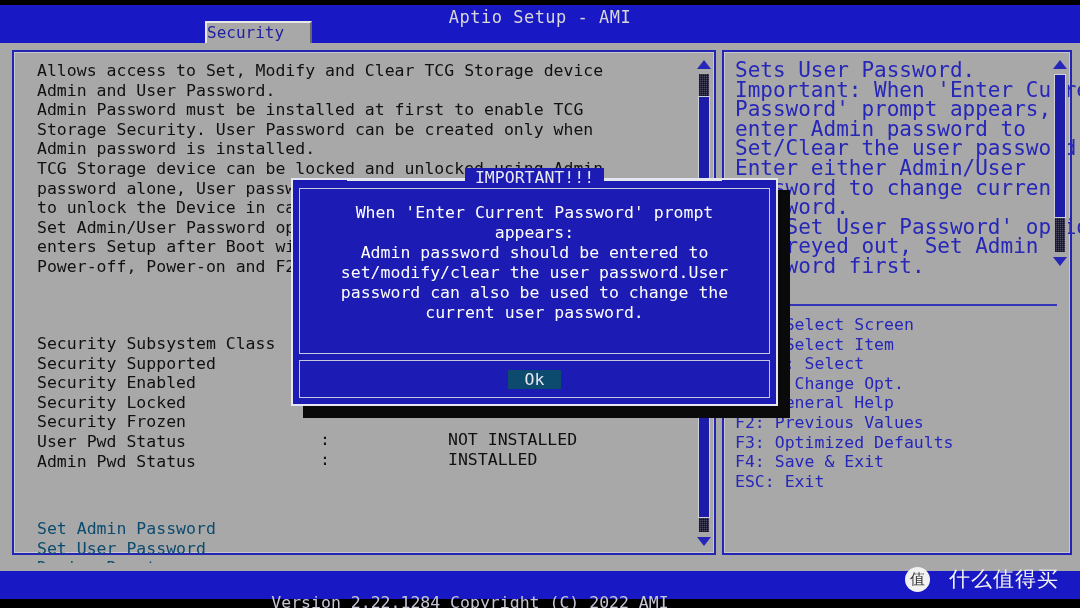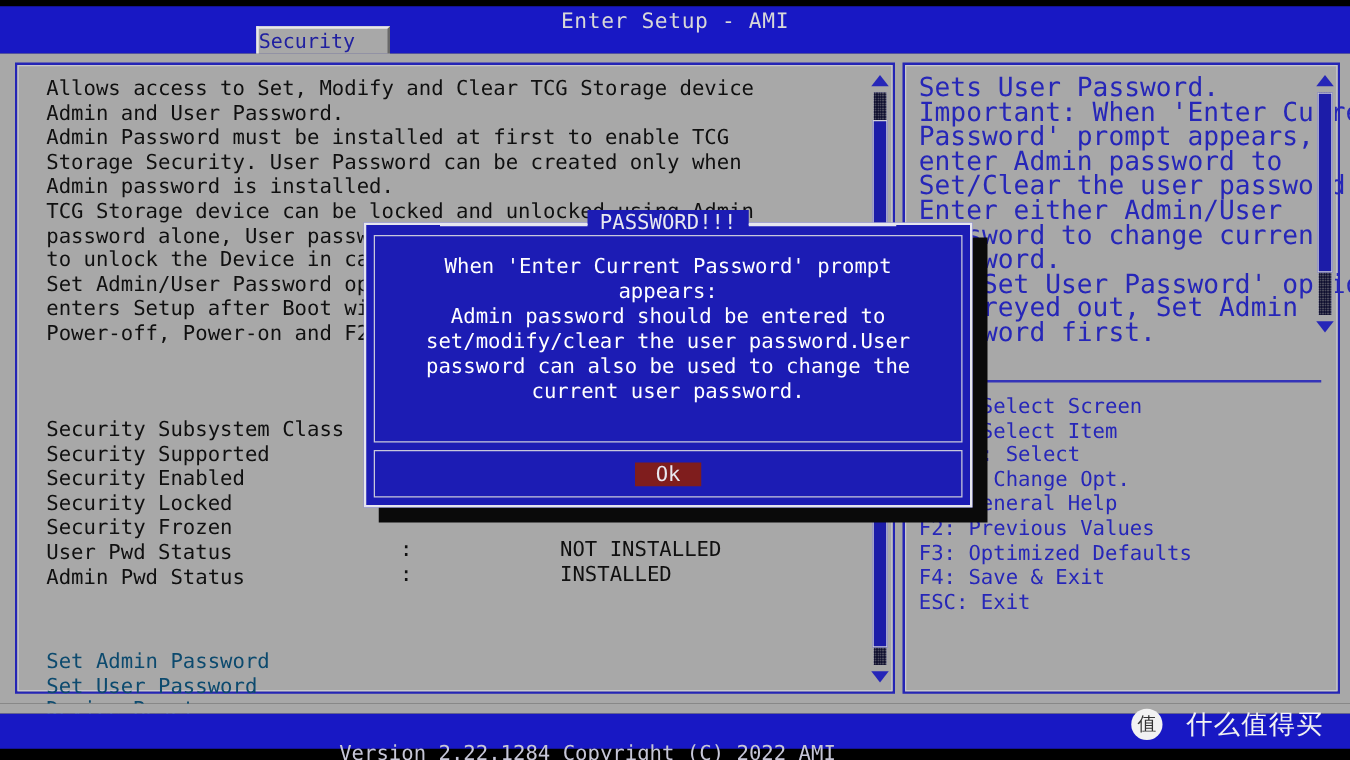--- a/index.html
+++ b/index.html
@@ -232,21 +232,21 @@
     left: 6px; top: 180px;
     width: 471px; height: 38px;
     border: 1px solid #c8c8dc;
     box-sizing: border-box;
     display: flex;
     align-items: center;
     justify-content: center;
   }
   .dlg-btn {
     color: #e8e8f0;
-    background: #7f1d1d;
+    background: #0c4a6e;
     font-size: 16.5px;
     line-height: 19px;
     padding: 0 17px;
     white-space: pre;
   }
 
   
   .footer-gap {
     position: absolute;
     left: 0; top: 563px;
@@ -297,21 +297,21 @@
     white-space: pre;
     margin-left: 12px;
   }
 </style>
 </head>
 <body>
 
 <div id="screen">
 
   <div class="titlebar">
-    <div class="title-text">Enter Setup - AMI</div>
+    <div class="title-text">Aptio Setup - AMI</div>
   </div>
   <div class="tab">Security</div>
   <div class="topstrip"></div>
 
   <div class="body-bg"></div>
 
   <div class="panel panel-left">
     <div class="panel-inner">
       <div class="txtblock left-help t-dark">Allows access to Set, Modify and Clear TCG Storage device
 Admin and User Password.
@@ -379,21 +379,21 @@
   <div class="sb sb-right">
     <div class="sb-arrow up"></div>
     <div class="sb-track" style="top:18px; height:178px;"></div>
     <div class="sb-thumb" style="top:18px; height:144px;"></div>
     <div class="sb-arrow down"></div>
   </div>
 
   <div class="dlg-shadow"></div>
   <div class="dlg">
     <div class="dlg-titlebar">
-      <span class="dlg-title">PASSWORD!!!</span>
+      <span class="dlg-title">IMPORTANT!!!</span>
     </div>
     <div class="dlg-body">When 'Enter Current Password' prompt
 appears:
 Admin password should be entered to
 set/modify/clear the user password.User
 password can also be used to change the
 current user password.</div>
     <div class="dlg-btnbar">
       <span class="dlg-btn">Ok</span>
     </div>

